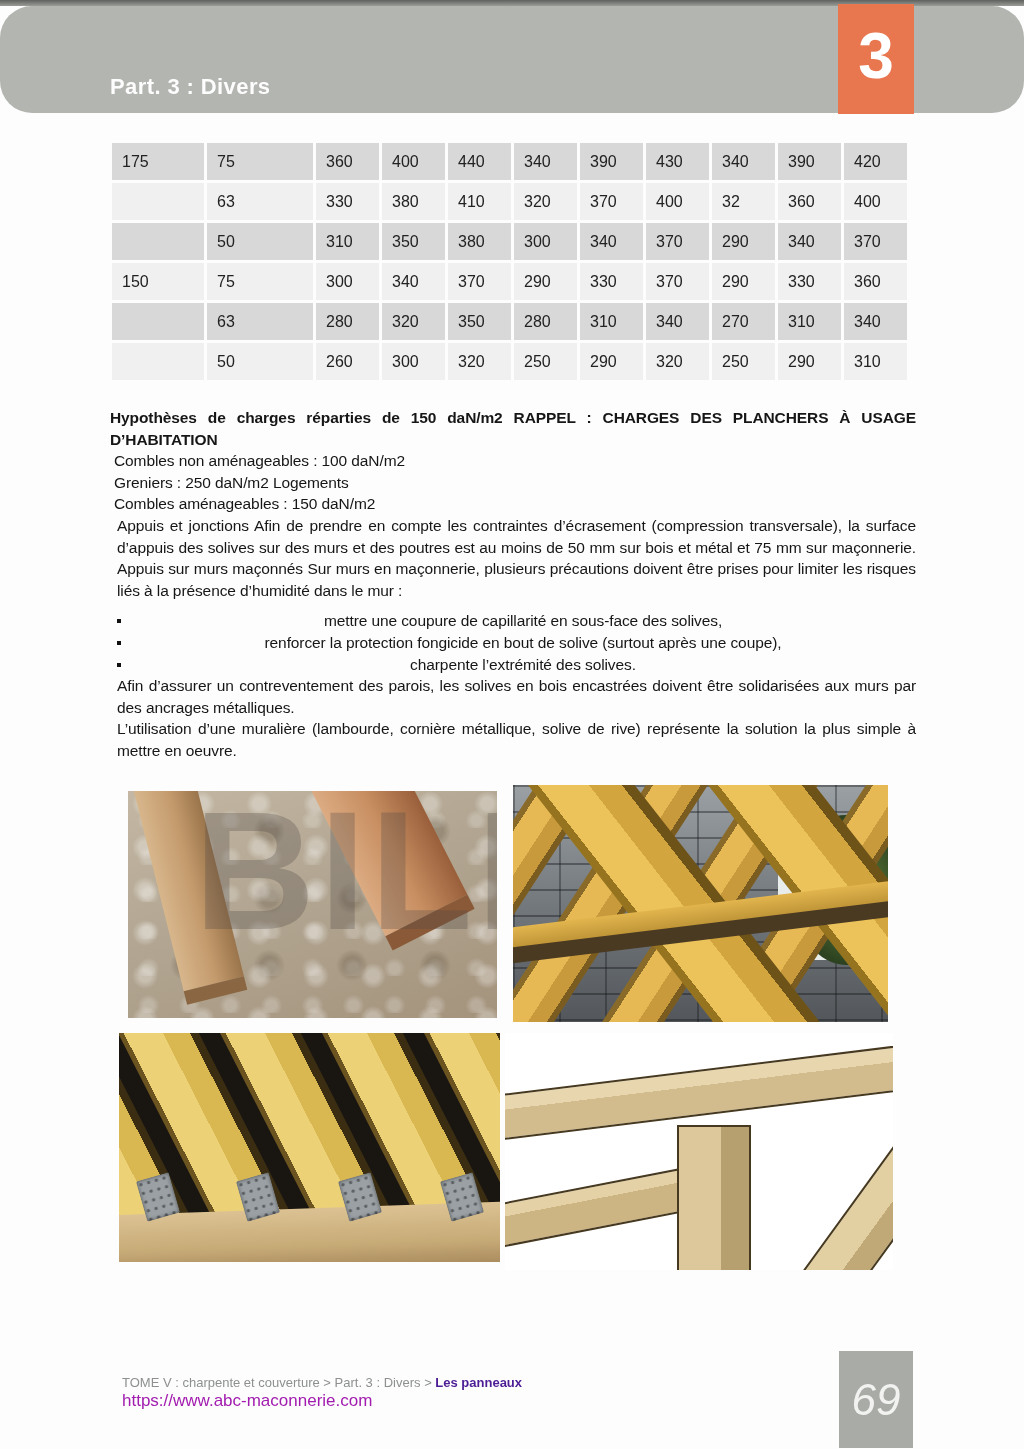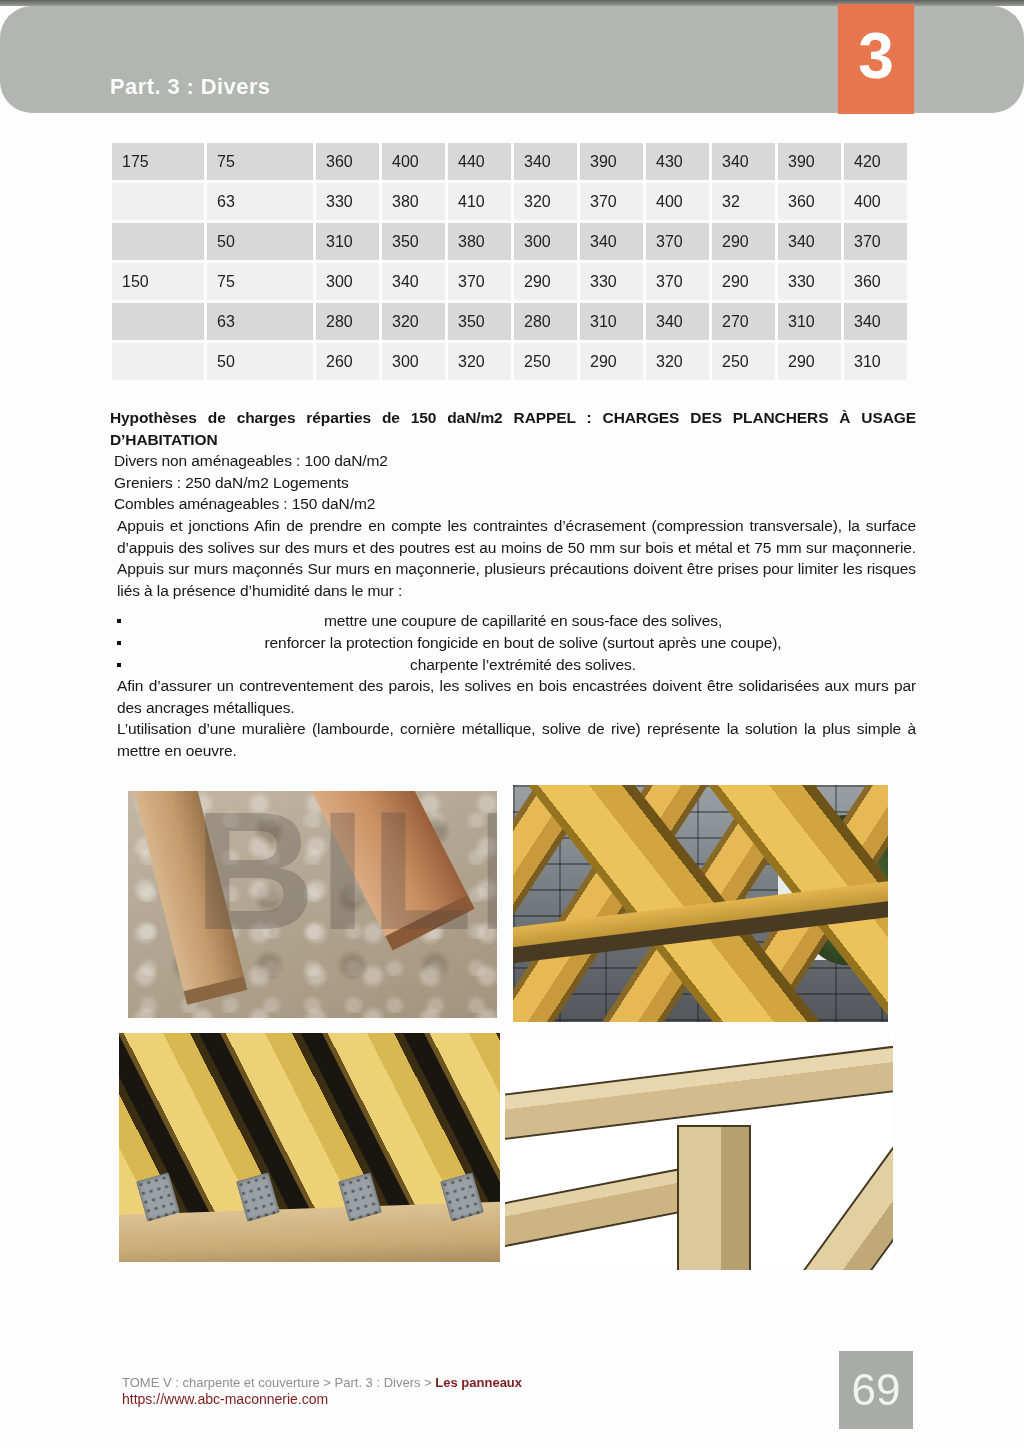--- a/index.html
+++ b/index.html
@@ -93,24 +93,24 @@
     background:linear-gradient(180deg,#e4d2a6 0 12px,#cdb483 12px); }
   #p4-post { left:172px; top:92px; width:74px; height:160px;
     background:linear-gradient(90deg,#ddc89b 0 42px,#b7a070 42px); }
   #p4-joist1 { right:-36px; top:-40px; width:56px; height:380px; transform:rotate(36deg);
     background:linear-gradient(90deg,#e2d0a2 0 30px,#c0a976 30px); }
   #p4-joist2 { right:-70px; top:110px; width:50px; height:320px; transform:rotate(36deg);
     background:linear-gradient(90deg,#e2d0a2 0 26px,#bfa873 26px); }
 
   
   .breadcrumb { position:absolute; left:122px; top:1374px; font-size:13px; color:#8e9090; line-height:17px; }
-  .breadcrumb b { color:#7f1d1d; }
-  .footer-url { position:absolute; left:122px; top:1391px; font-size:14px; color:#7f1d1d; }
-  .page-num-box { position:absolute; left:839px; top:1351px; width:74px; height:78px; background:#a8aba6;
-    display:flex; align-items:center; justify-content:center; }
+  .breadcrumb b { color:#4c1d95; }
+  .footer-url { position:absolute; left:122px; top:1391px; font-size:17px; color:#a21caf; }
+  .page-num-box { position:absolute; left:839px; top:1351px; width:74px; height:97px; background:#a8aba6;
+    display:flex; align-items:center; justify-content:center;font-style:italic; }
   .page-num-box span { color:#f2f3f1; font-size:44px; line-height:1; }
 </style>
 </head>
 <body>
 
 <div class="page">
 
   <div class="top-strip"></div>
 
   <div class="header-band">
@@ -211,21 +211,21 @@
           <td>320</td>
           <td>250</td>
           <td>290</td>
           <td>310</td>
         </tr>
       </tbody>
   </table>
 
   <div class="content">
     <div class="heading">Hypothèses de charges réparties de 150 daN/m2 RAPPEL : CHARGES DES PLANCHERS À USAGE D’HABITATION</div>
-    <div class="line">Divers non aménageables : 100 daN/m2</div>
+    <div class="line">Combles non aménageables : 100 daN/m2</div>
     <div class="line">Greniers : 250 daN/m2 Logements</div>
     <div class="line">Combles aménageables : 150 daN/m2</div>
     <div class="justify indent">Appuis et jonctions Afin de prendre en compte les contraintes d’écrasement (compression transversale), la surface d’appuis des solives sur des murs et des poutres est au moins de 50 mm sur bois et métal et 75 mm sur maçonnerie. Appuis sur murs maçonnés Sur murs en maçonnerie, plusieurs précautions doivent être prises pour limiter les risques liés à la présence d’humidité dans le mur :</div>
     <ul class="bullets">
       <li><span class="sq"></span><span>mettre une coupure de capillarité en sous-face des solives,</span></li>
       <li><span class="sq"></span><span>renforcer la protection fongicide en bout de solive (surtout après une coupe),</span></li>
       <li><span class="sq"></span><span>charpente l’extrémité des solives.</span></li>
     </ul>
     <div class="justify indent">Afin d’assurer un contreventement des parois, les solives en bois encastrées doivent être solidarisées aux murs par des ancrages métalliques.</div>
     <div class="justify indent">L’utilisation d’une muralière (lambourde, cornière métallique, solive de rive) représente la solution la plus simple à mettre en oeuvre.</div>

